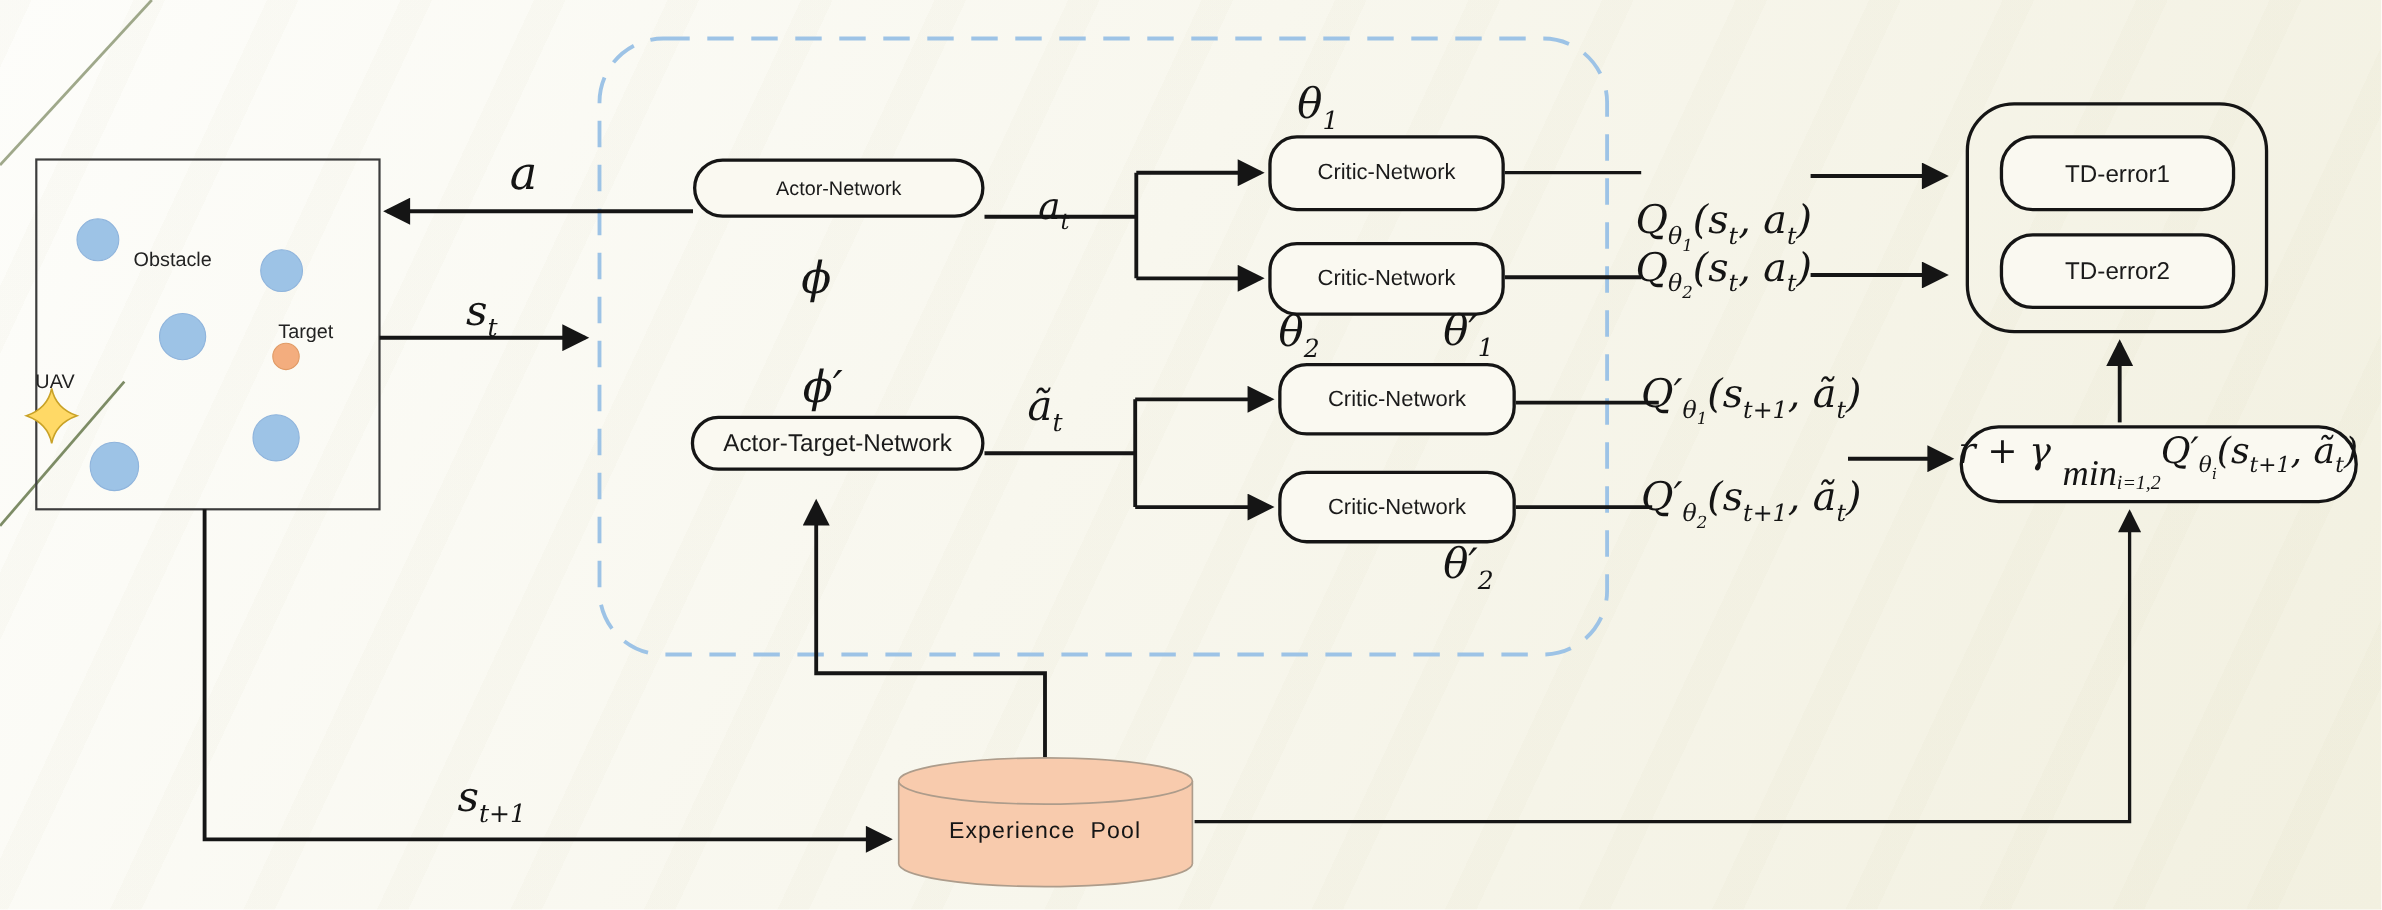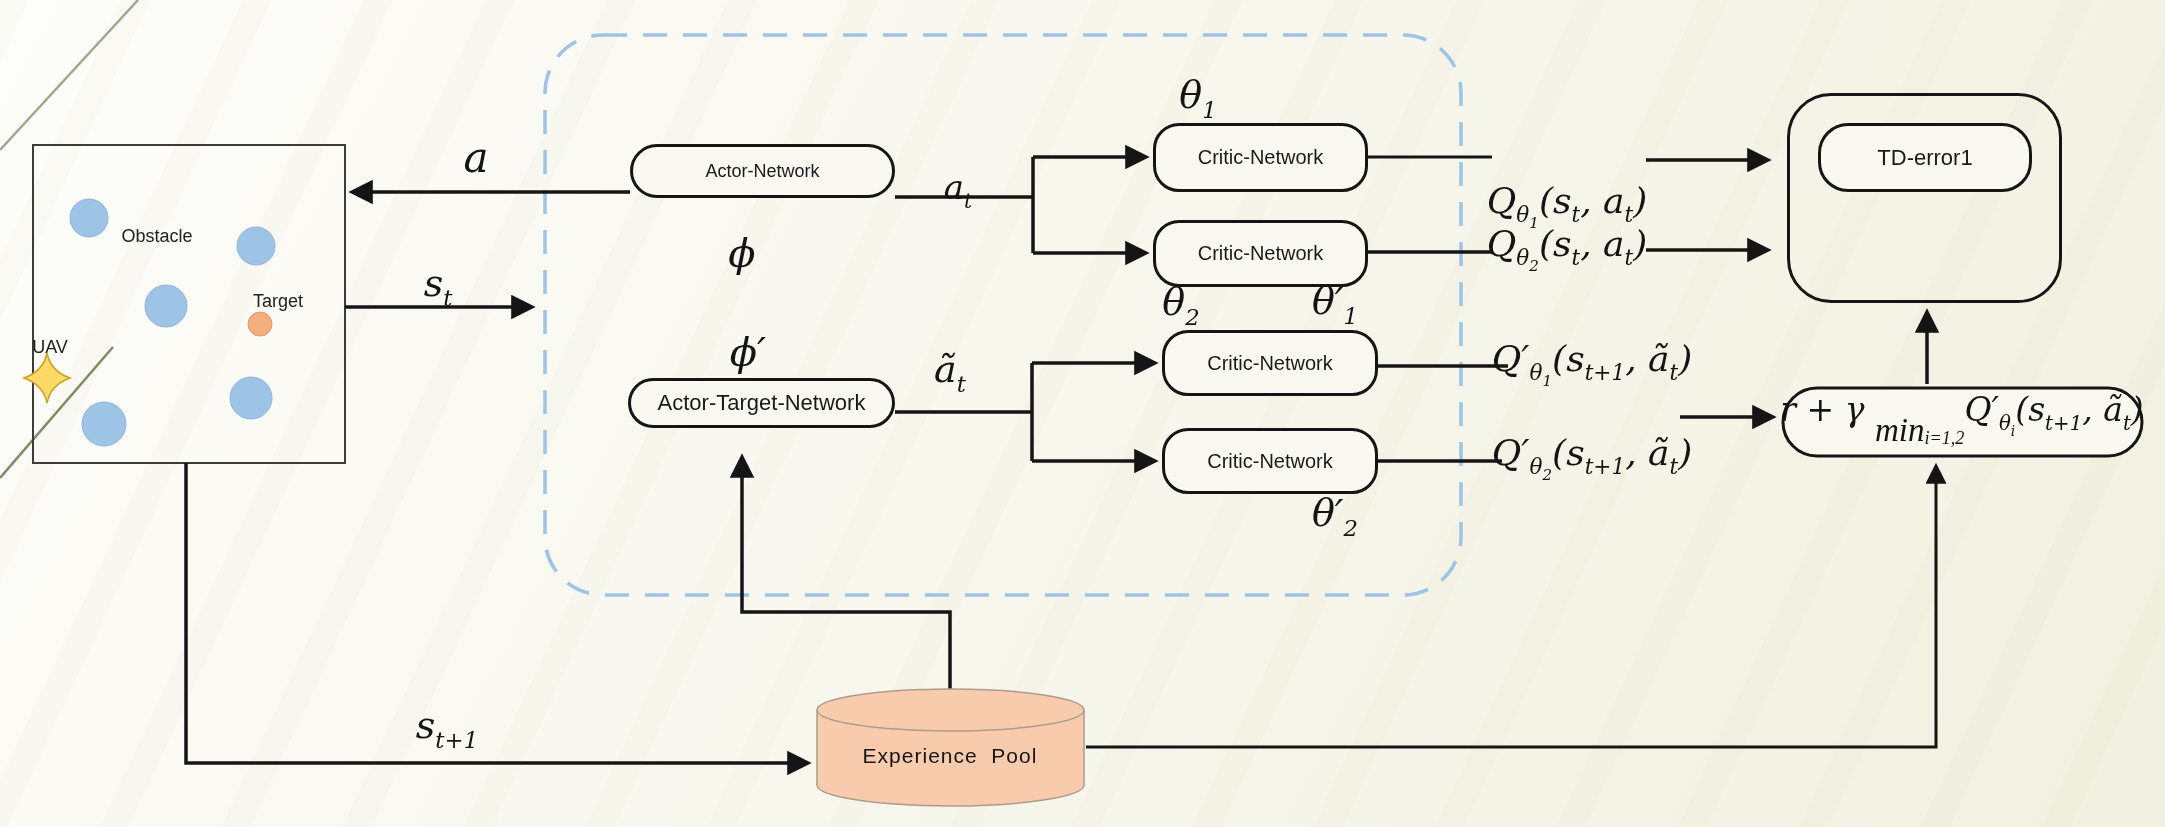--- a/index.html
+++ b/index.html
@@ -113,20 +113,23 @@
     <div class="node" style="left:1162px;top:330px;width:216px;height:66px;border-radius:26px;font-size:20px;">
       <span>Critic-Network</span>
     </div>
     <div class="node" style="left:1162px;top:428px;width:216px;height:66px;border-radius:26px;font-size:20px;">
       <span>Critic-Network</span>
     </div>
     <div class="node outer" style="left:1787px;top:93px;width:275px;height:210px;border-radius:44px;"></div>
     <div class="node" style="left:1818px;top:123px;width:214px;height:69px;border-radius:30px;font-size:22px;">
       <span>TD-error1</span>
     </div>
+    <div class="node" style="left:1818px;top:212px;width:214px;height:69px;border-radius:30px;font-size:22px;">
+      <span>TD-error2</span>
+    </div>
 
     <div class="lbl envtext" style="left:157px;top:236px;">Obstacle</div>
     <div class="lbl envtext" style="left:278px;top:301px;">Target</div>
     <div class="lbl envtext" style="left:50px;top:347px;">UAV</div>
 
     <div class="lbl pooltext" style="left:950px;top:755px;">Experience  Pool</div>
 
     <div class="lbl math" style="left:476px;top:158px;font-size:42px;"><span class="ms-n">a</span></div>
     <div class="lbl math" style="left:438px;top:287px;font-size:38px;"><span class="ms-n">s</span><span class="ms-sub">t</span></div>
     <div class="lbl math" style="left:447px;top:729px;font-size:38px;"><span class="ms-n">s</span><span class="ms-sub">t+1</span></div>

